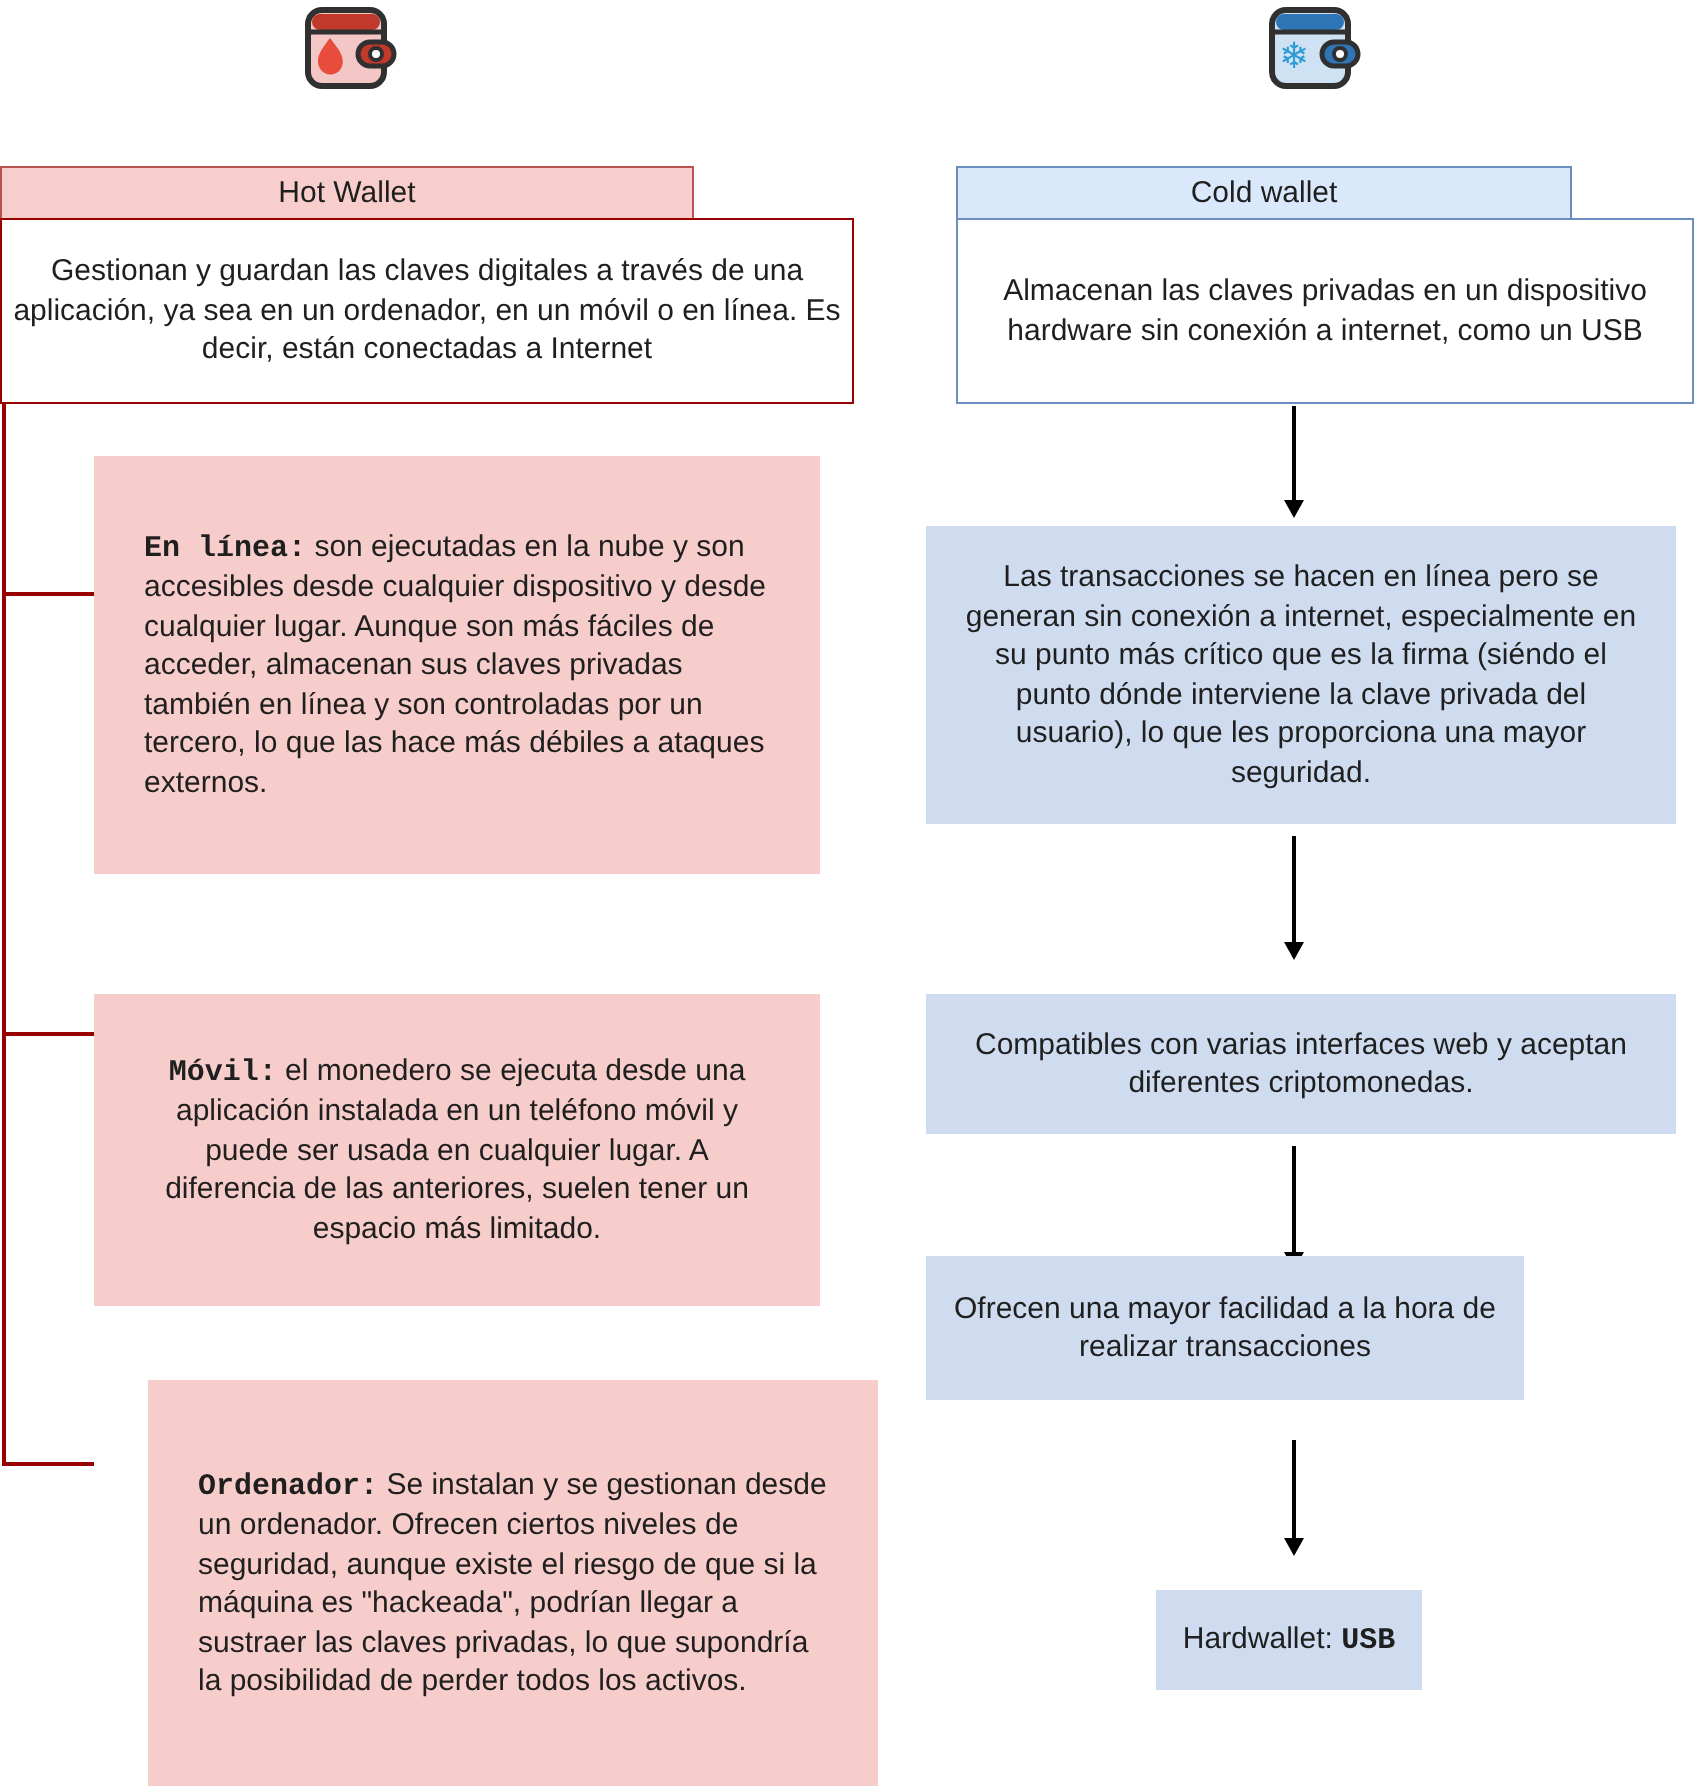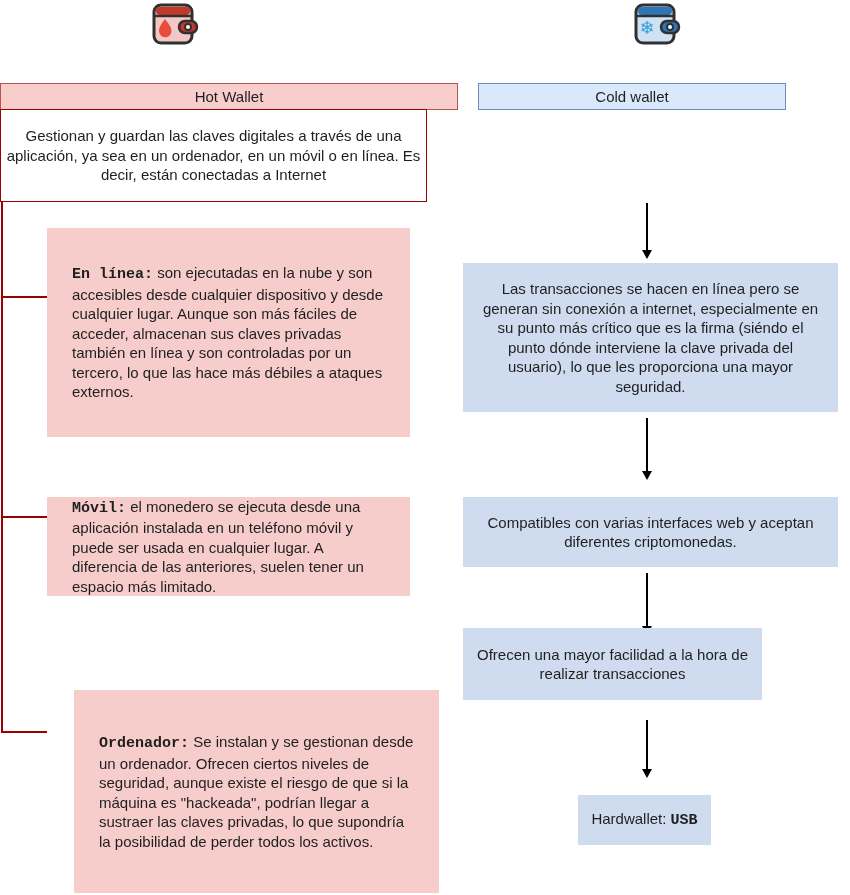--- a/index.html
+++ b/index.html
@@ -5,31 +5,31 @@
   html,body{margin:0;padding:0;background:#ffffff;}
   .canvas{
     position:relative;width:850px;height:895px;background:#ffffff;overflow:hidden;
     font-family:"Liberation Sans","DejaVu Sans",sans-serif;color:#1f1f1f;
     font-size:15px;line-height:1.3;
   }
   .abs{position:absolute;box-sizing:border-box;}
 
   
   .hdr{display:flex;align-items:center;justify-content:center;text-align:center;}
-  .hot-hdr{left:0;top:83px;width:458px;height:27px;background:#f8cecc;border:1px solid #b85450;}
+  .hot-hdr{left:0;top:83px;width:347px;height:27px;background:#f8cecc;border:1px solid #b85450;}
   .hot-desc{left:0;top:109px;width:427px;height:93px;background:#ffffff;border:1px solid #990000;
             display:flex;align-items:center;justify-content:center;text-align:center;padding:4px 4px;}
   .cold-hdr{left:478px;top:83px;width:308px;height:27px;background:#dae8fc;border:1px solid #6c8ebf;}
   .cold-desc{left:478px;top:109px;width:369px;height:93px;background:#ffffff;border:1px solid #6c8ebf;
              display:flex;align-items:center;justify-content:center;text-align:center;padding:4px 18px;}
 
   
   .pbox{background:#f6cdcb;display:flex;align-items:center;text-align:left;padding:10px 25px;}
   .pbox1{left:47px;top:228px;width:363px;height:209px;}
-  .pbox2{left:47px;top:497px;width:363px;height:99px;}
+  .pbox2{left:47px;top:497px;width:363px;height:156px;text-align:center;}
   .pbox3{left:45px;top:690px;width:365px;height:203px;margin-left:29px;}
   .pbox p{margin:0;}
 
   
   .vline{left:1px;top:202px;width:2px;height:531px;background:#990000;}
   .hline{height:2px;background:#990000;left:1px;width:46px;}
   .hline1{top:296px;} .hline2{top:516px;} .hline3{top:731px;}
 
   
   .bbox{background:#cfdcf0;display:flex;align-items:center;justify-content:center;
@@ -105,20 +105,23 @@
       <rect x="29" y="19" width="18" height="12" rx="6" fill="#2e75b6" stroke="#303030" stroke-width="2.5"></rect>
       <circle cx="38" cy="25" r="3" fill="#ffffff" stroke="#303030" stroke-width="2"></circle>
       <text x="15" y="32" font-size="18" text-anchor="middle" fill="#2e9bd6" font-family="DejaVu Sans">❄</text>
     </svg>
   </div>
 
   <div class="abs hdr cold-hdr">
     <span>Cold wallet</span>
   </div>
 
+  <div class="abs cold-desc">
+    <span>Almacenan las claves privadas en un dispositivo hardware sin conexión a internet, como un USB</span>
+  </div>
 
   <div class="abs varrow arr1">
       <div class="shaft"></div>
       <div class="tip"></div>
     </div>
 
   <div class="abs bbox bbox1">
     <span>Las transacciones se hacen en línea pero se generan sin conexión a internet, especialmente en su punto más crítico que es la firma (siéndo el punto dónde interviene la clave privada del usuario), lo que les proporciona una mayor seguridad.</span>
   </div>
 

